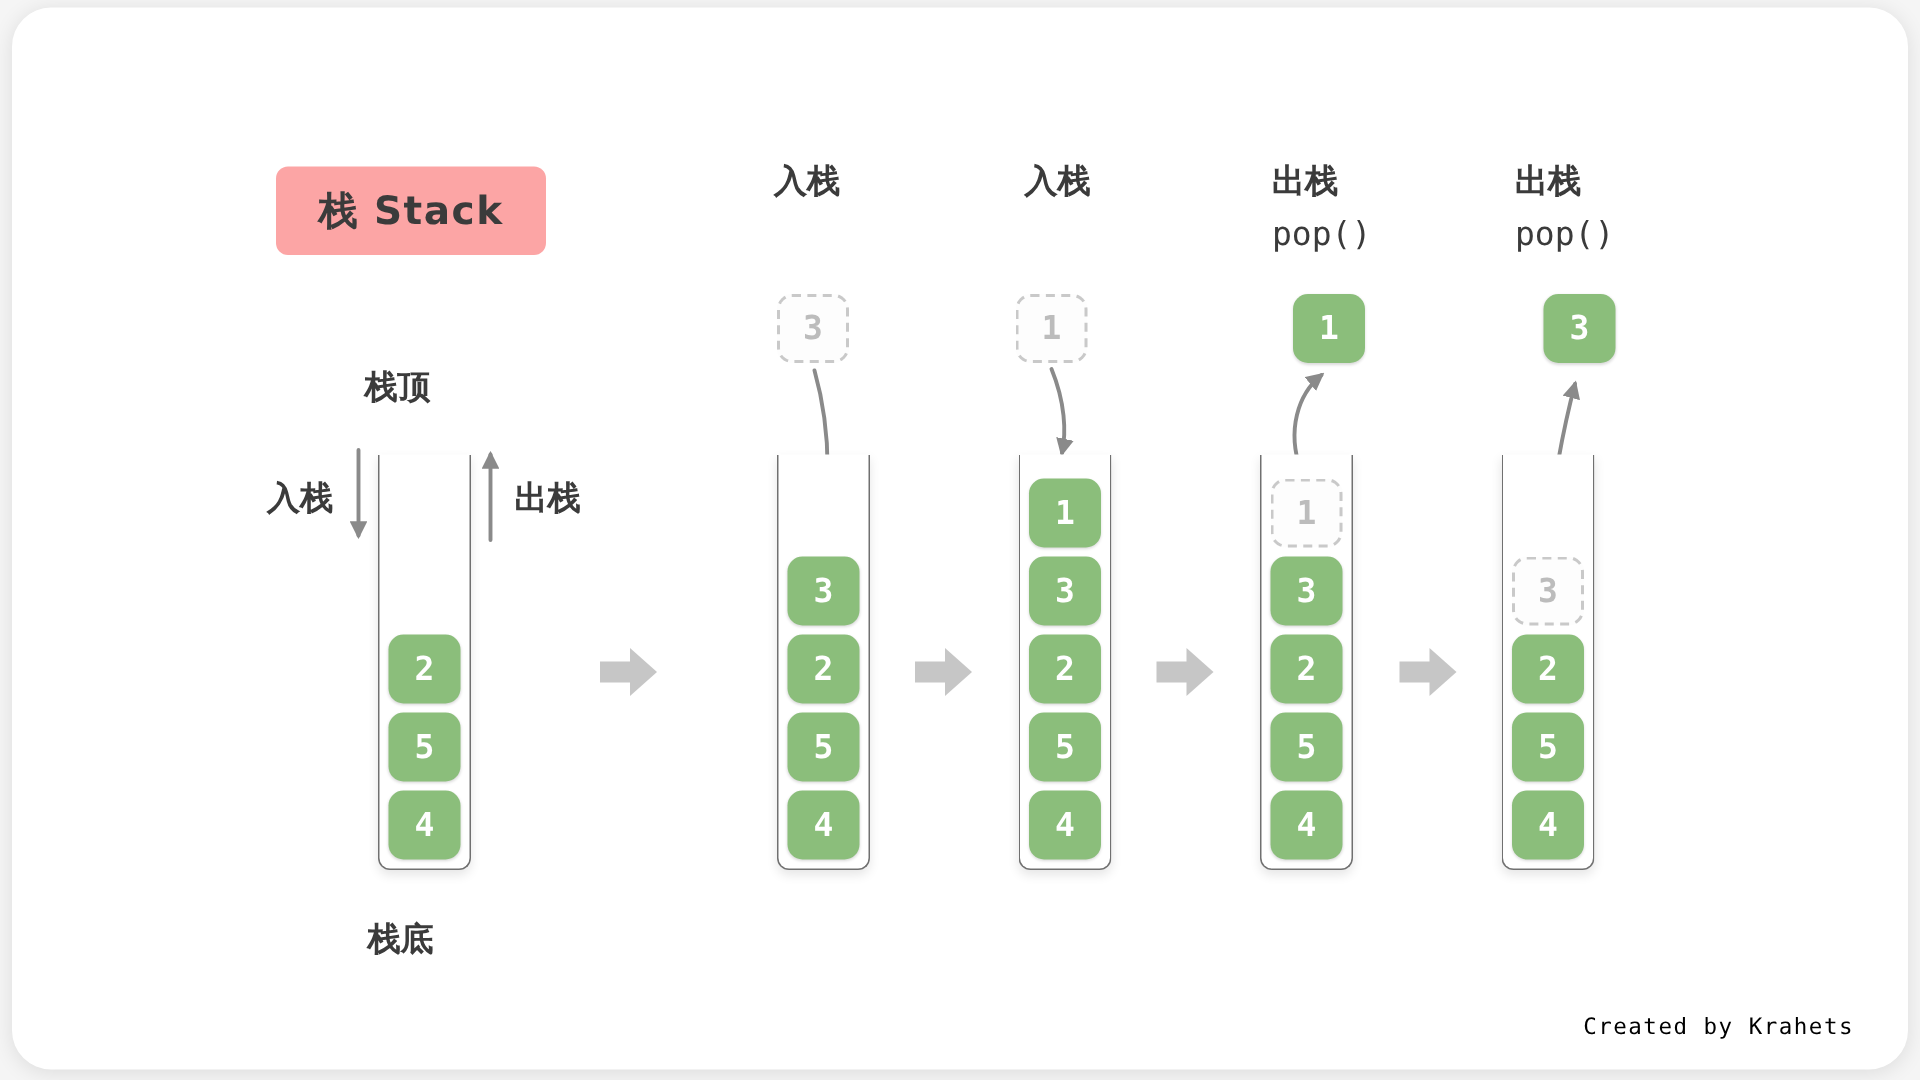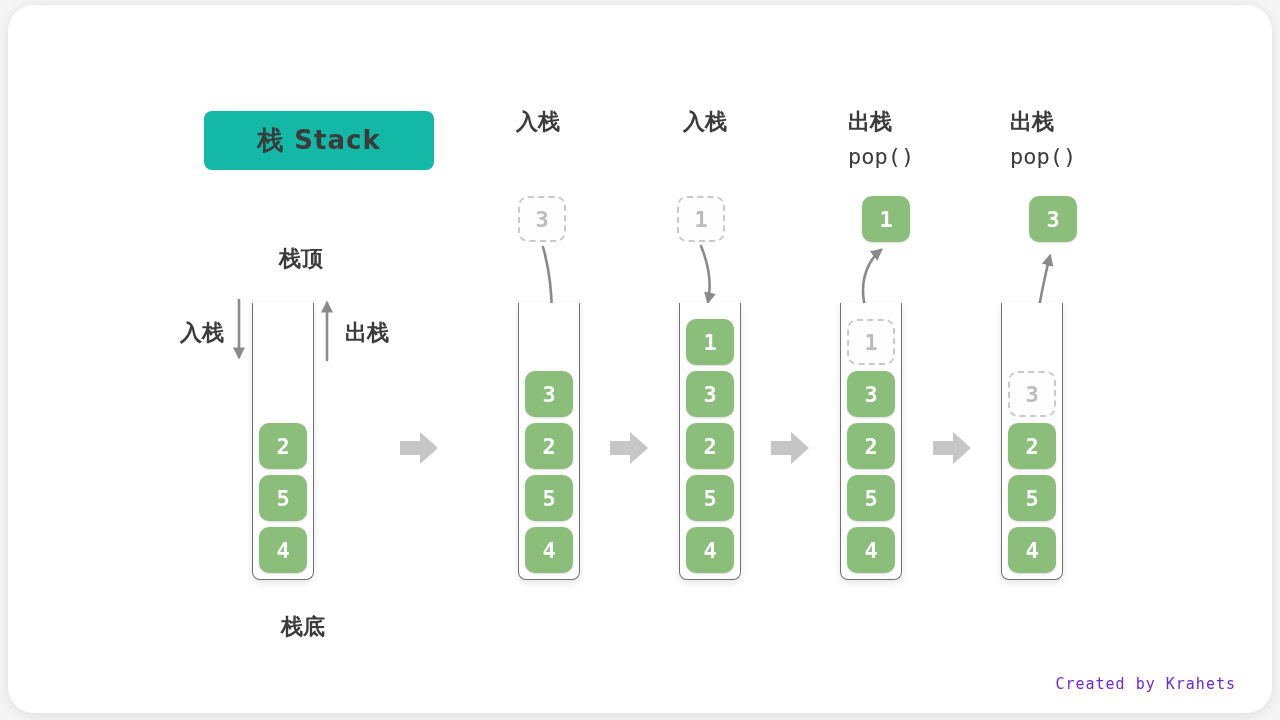--- a/index.html
+++ b/index.html
@@ -1,42 +1,42 @@
 <!DOCTYPE html>
 <html><head>
 <meta charset="utf-8">
 <style>
   html,body{margin:0;padding:0;background:#f5f5f5;width:1280px;height:720px;overflow:hidden;}
   #root{position:relative;width:1280px;height:720px;font-family:"DejaVu Sans",sans-serif;color:#3b3b3b;}
   .card{position:absolute;left:8px;top:5px;right:8px;bottom:7px;background:#ffffff;border-radius:26px;
         box-shadow:0 2px 14px rgba(0,0,0,0.10);}
   .abs{position:absolute;}
-  .title-box{left:204px;top:111px;width:230px;height:59px;background:#14b8a6;border-radius:8px;
+  .title-box{left:184px;top:111px;width:180px;height:59px;background:#fca5a5;border-radius:8px;
              display:flex;align-items:center;justify-content:center;font-size:26px;font-weight:700;
              letter-spacing:1px;font-family:"DejaVu Sans","DejaVu Sans Mono",sans-serif;}
-  .cn-label{font-size:22px;font-weight:700;text-align:right;line-height:26px;}
+  .cn-label{font-size:22px;font-weight:700;text-align:left;line-height:26px;}
   .panel-header{top:108px;width:170px;}
   .hdr-cn{font-size:22px;font-weight:700;line-height:28px;}
   .hdr-code{margin-top:7px;font-size:22px;line-height:28px;font-weight:500;
             font-family:"DejaVu Sans Mono",monospace;}
   .hdr-code .arg{color:#4fa14a;font-weight:700;}
   .stack-container{top:303px;width:62px;height:277px;box-sizing:border-box;background:#ffffff;
        border:1.6px solid #707070;border-top:none;border-radius:0 0 8px 8px;
        box-shadow:0 3px 7px rgba(0,0,0,0.10);
        display:flex;flex-direction:column;align-items:center;justify-content:flex-end;
        gap:6px;padding-bottom:6px;}
   .box{width:48px;height:46px;border-radius:10px;background:#8bbe7b;color:#ffffff;
        font-family:"DejaVu Sans Mono",monospace;font-size:22px;font-weight:700;
        display:flex;align-items:center;justify-content:center;flex:0 0 auto;
        box-shadow:0 1px 2px rgba(0,0,0,0.15);box-sizing:border-box;}
   .ghost{background:#fdfdfd;border:2px dashed #c9c9c9;color:#bcbcbc;box-shadow:none;}
   .float-box{top:196px;}
   .overlay{left:0;top:0;width:1280px;height:720px;pointer-events:none;}
   .watermark{right:44px;top:675px;font-family:"DejaVu Sans Mono",monospace;font-size:15px;
-             color:#6d28d9;letter-spacing:1px;}
+             color:#000000;letter-spacing:1px;}
 </style>
 </head>
 <body>
 
 <div id="root">
   <div class="card"></div>
 
   <svg class="abs overlay" viewBox="0 0 1280 720">
     <defs>
       <marker id="ah" viewBox="0 0 10 10" refX="8" refY="5" markerWidth="4.6" markerHeight="4.6" orient="auto-start-reverse">

